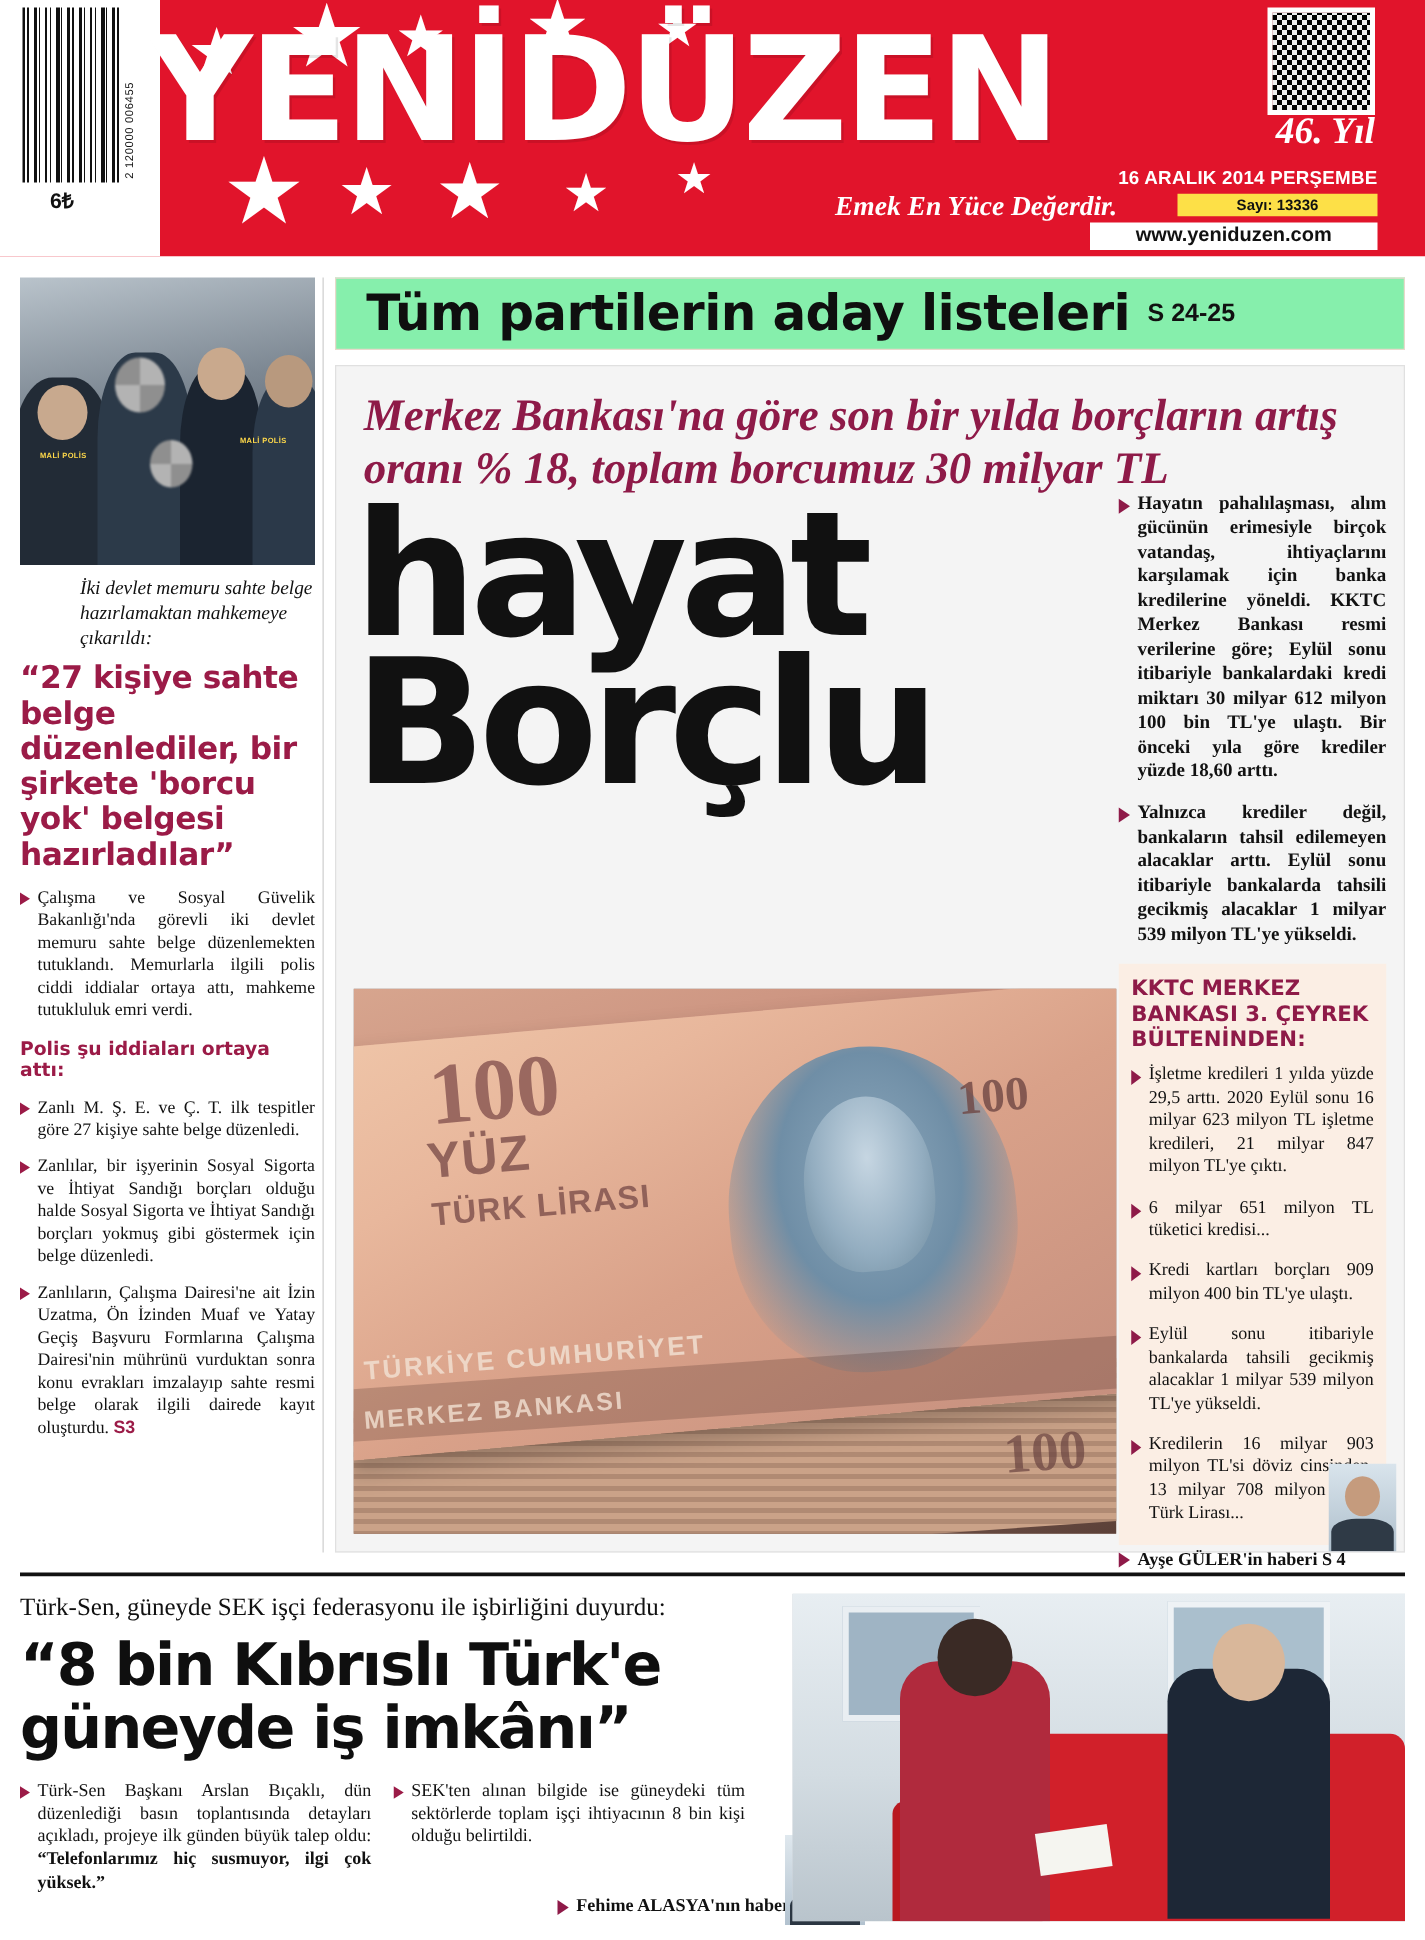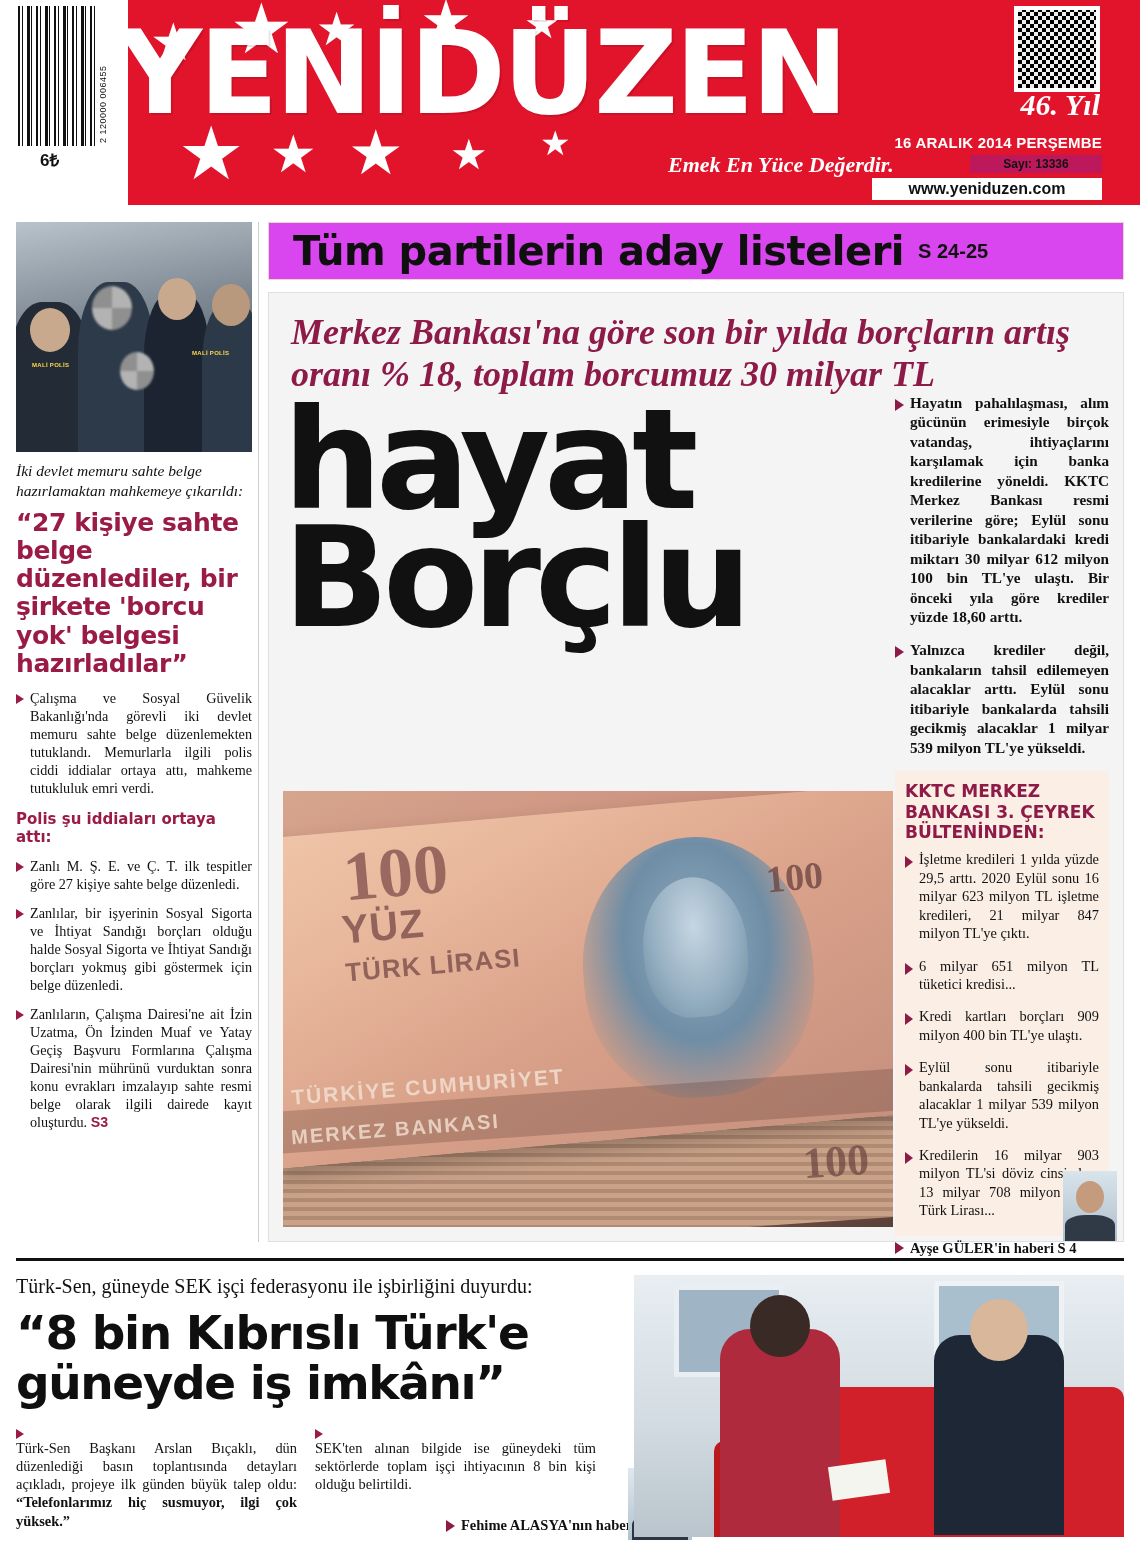--- a/index.html
+++ b/index.html
@@ -113,22 +113,22 @@
     right: 38px; top: 134px;
     font-family: "Liberation Sans", sans-serif;
     font-weight: bold;
     font-size: 15px;
     color: #ffffff;
     letter-spacing: 0.2px;
   }
   .issue-bar {
     position: absolute;
     right: 38px; top: 155px;
-    width: 132px;
-    background: #be185d;
+    width: 160px;
+    background: #fde047;
     color: #111;
     text-align: center;
     font-family: "Liberation Sans", sans-serif;
     font-weight: bold;
     font-size: 12px;
     padding: 2px 0;
   }
   .web-bar {
     position: absolute;
     right: 38px; top: 178px;
@@ -140,21 +140,21 @@
     font-weight: bold;
     font-size: 16px;
     padding: 2px 0;
   }
 
   
   .promo {
     position: absolute;
     left: 268px; top: 222px;
     width: 856px; height: 58px;
-    background: #d946ef;
+    background: #86efac;
     border: 1px solid #e7d9cb;
     display: flex;
     align-items: center;
   }
   .promo-title {
     font-family: "DejaVu Sans", sans-serif;
     font-weight: bold;
     font-size: 40px;
     color: #0f0f0f;
     margin-left: 24px;
@@ -211,20 +211,21 @@
     letter-spacing: 0.3px;
   }
 
   .left-kicker {
     font-family: "Liberation Serif", serif;
     font-style: italic;
     font-size: 15.5px;
     line-height: 1.28;
     color: #111;
     margin-top: 9px;
+    margin-left: 48px;
   }
   .left-head {
     font-family: "DejaVu Sans", sans-serif;
     font-weight: bold;
     font-size: 25px;
     line-height: 1.13;
     color: #9b1b47;
     margin-top: 8px;
     letter-spacing: -0.4px;
   }
@@ -513,21 +514,21 @@
     color: #0f0f0f;
     margin-top: 10px;
     width: 580px;
   }
   .bot-cols {
     display: flex;
     gap: 18px;
     width: 580px;
     margin-top: 16px;
   }
-  .bot-col { width: 281px; display: flex; flex-direction: column; }
+  .bot-col { width: 281px; display: flex; }
   .bot-text {
     font-family: "Liberation Serif", serif;
     font-size: 14.4px;
     line-height: 1.27;
     color: #111;
     text-align: justify;
   }
   .bot-quote { font-weight: bold; }
   .bot-byline {
     position: absolute;

